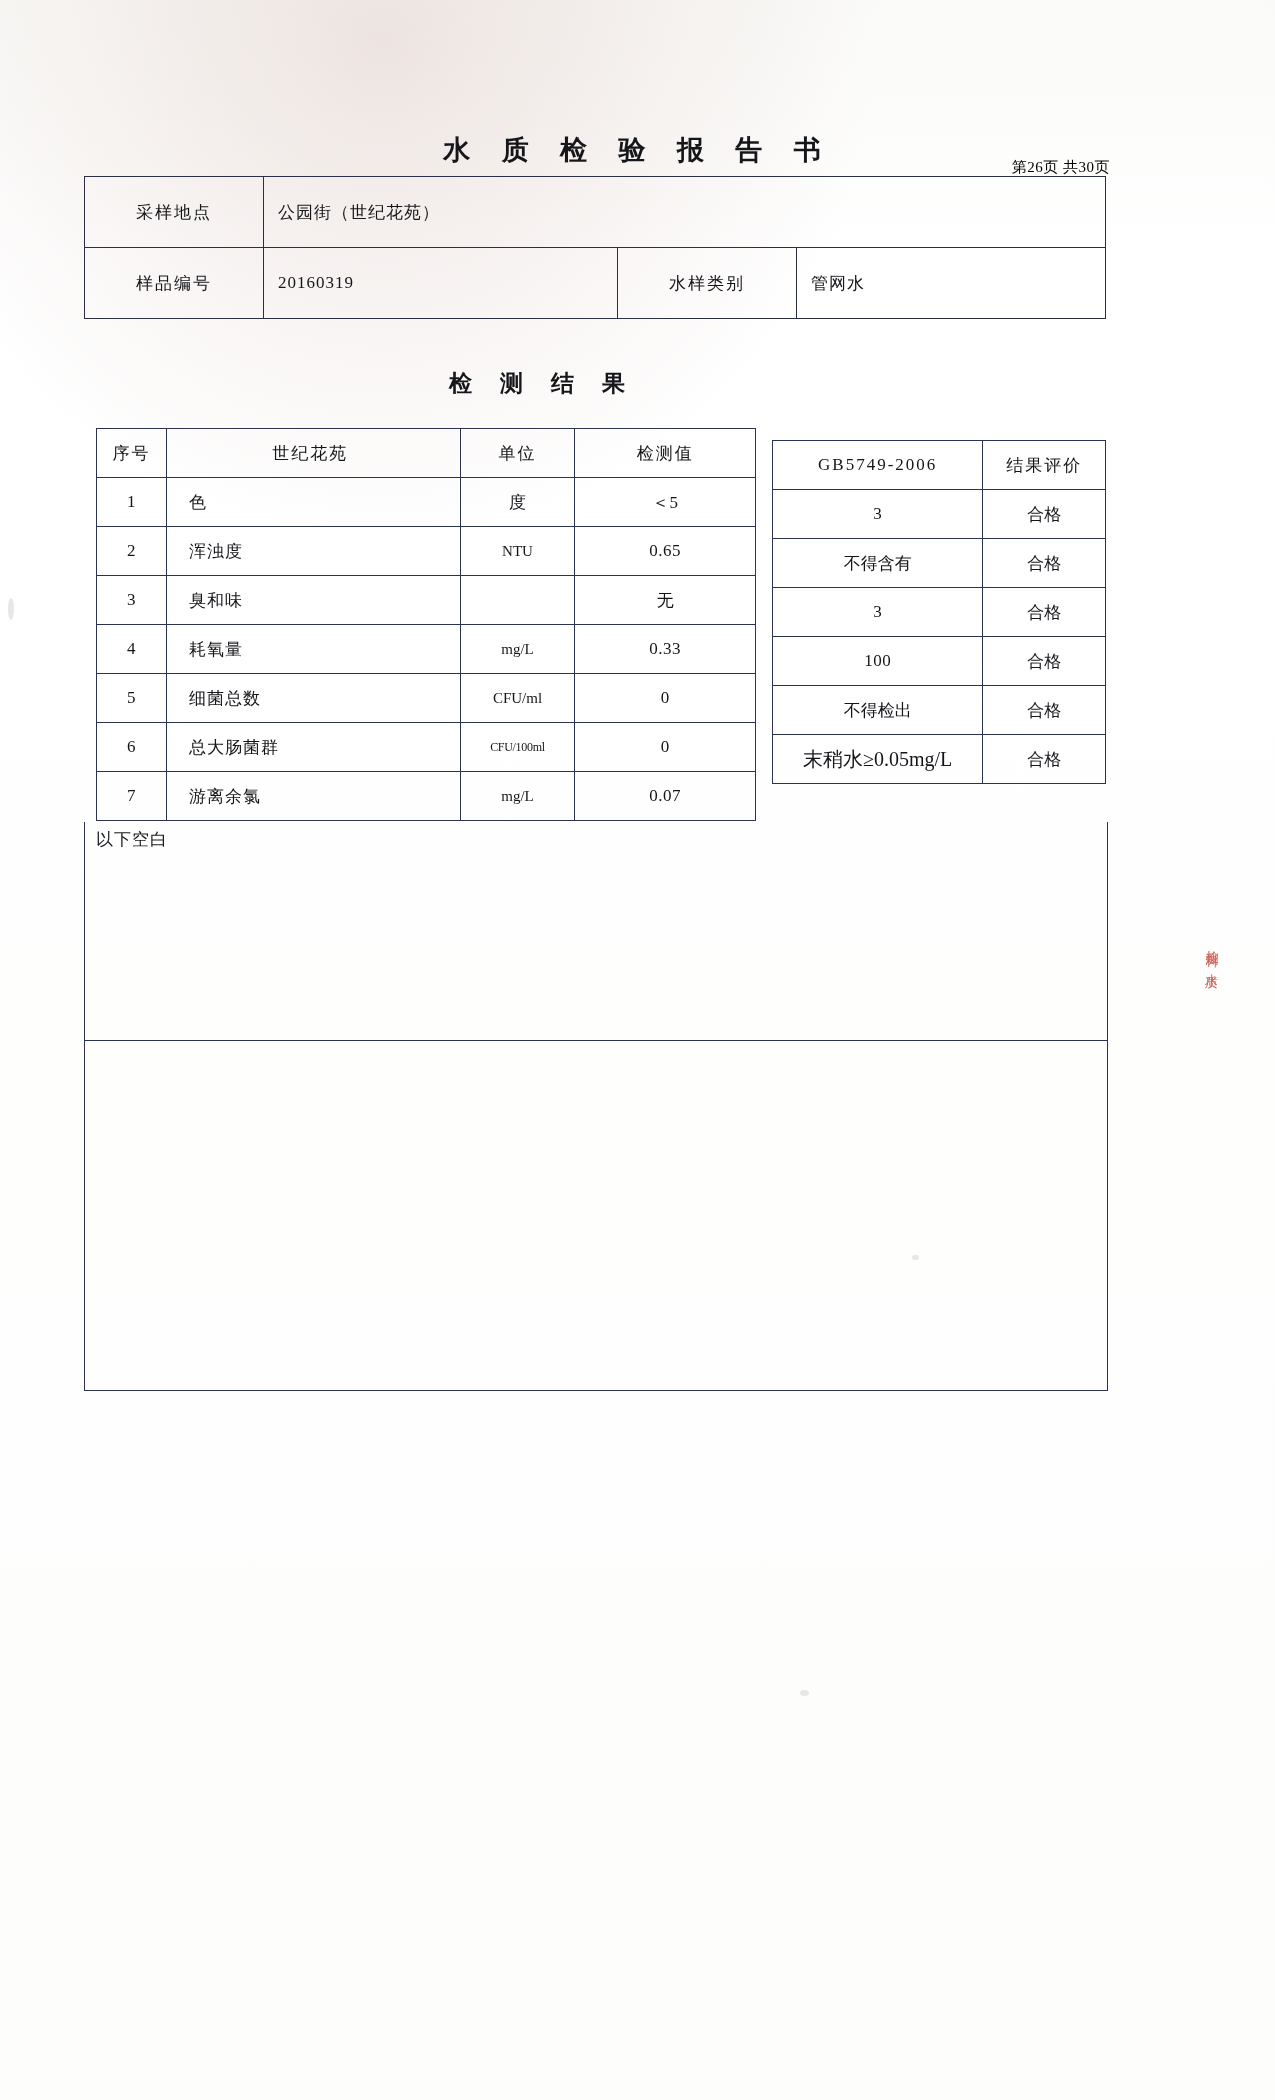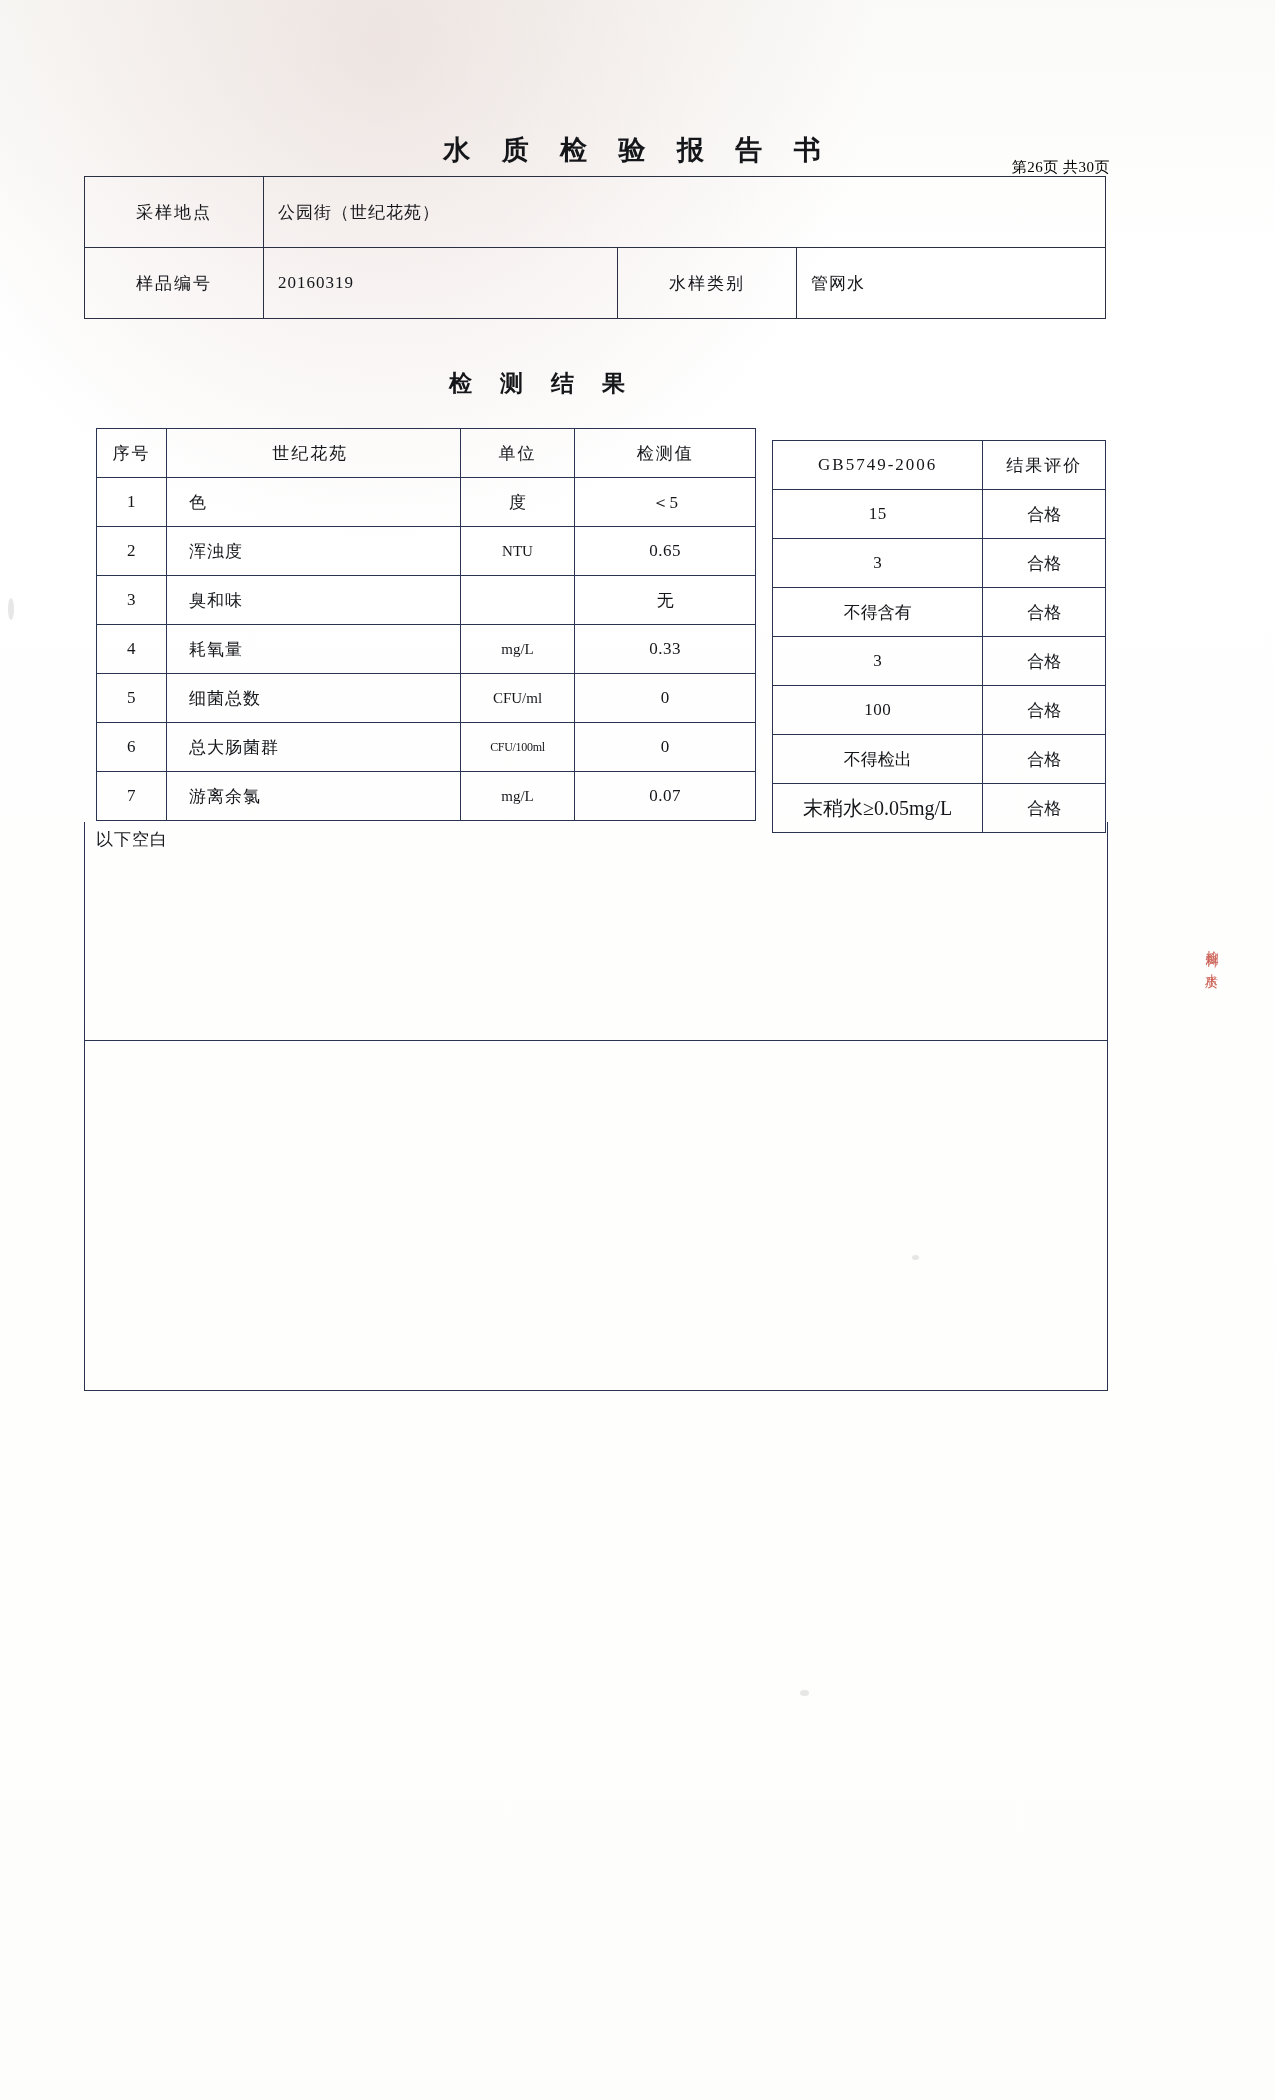--- a/index.html
+++ b/index.html
@@ -273,24 +273,20 @@
       </tbody>
     </table>
 
     <table class="res right-tbl">
       <tbody>
         <tr class="hdr">
           <td class="col-std">GB5749-2006</td>
           <td class="col-eval">结果评价</td>
         </tr>
         <tr>
-          <td class="col-std num">15</td>
-          <td class="col-eval">合格</td>
-        </tr>
-        <tr>
           <td class="col-std num">3</td>
           <td class="col-eval">合格</td>
         </tr>
         <tr>
           <td class="col-std">不得含有</td>
           <td class="col-eval">合格</td>
         </tr>
         <tr>
           <td class="col-std num">3</td>
           <td class="col-eval">合格</td>

